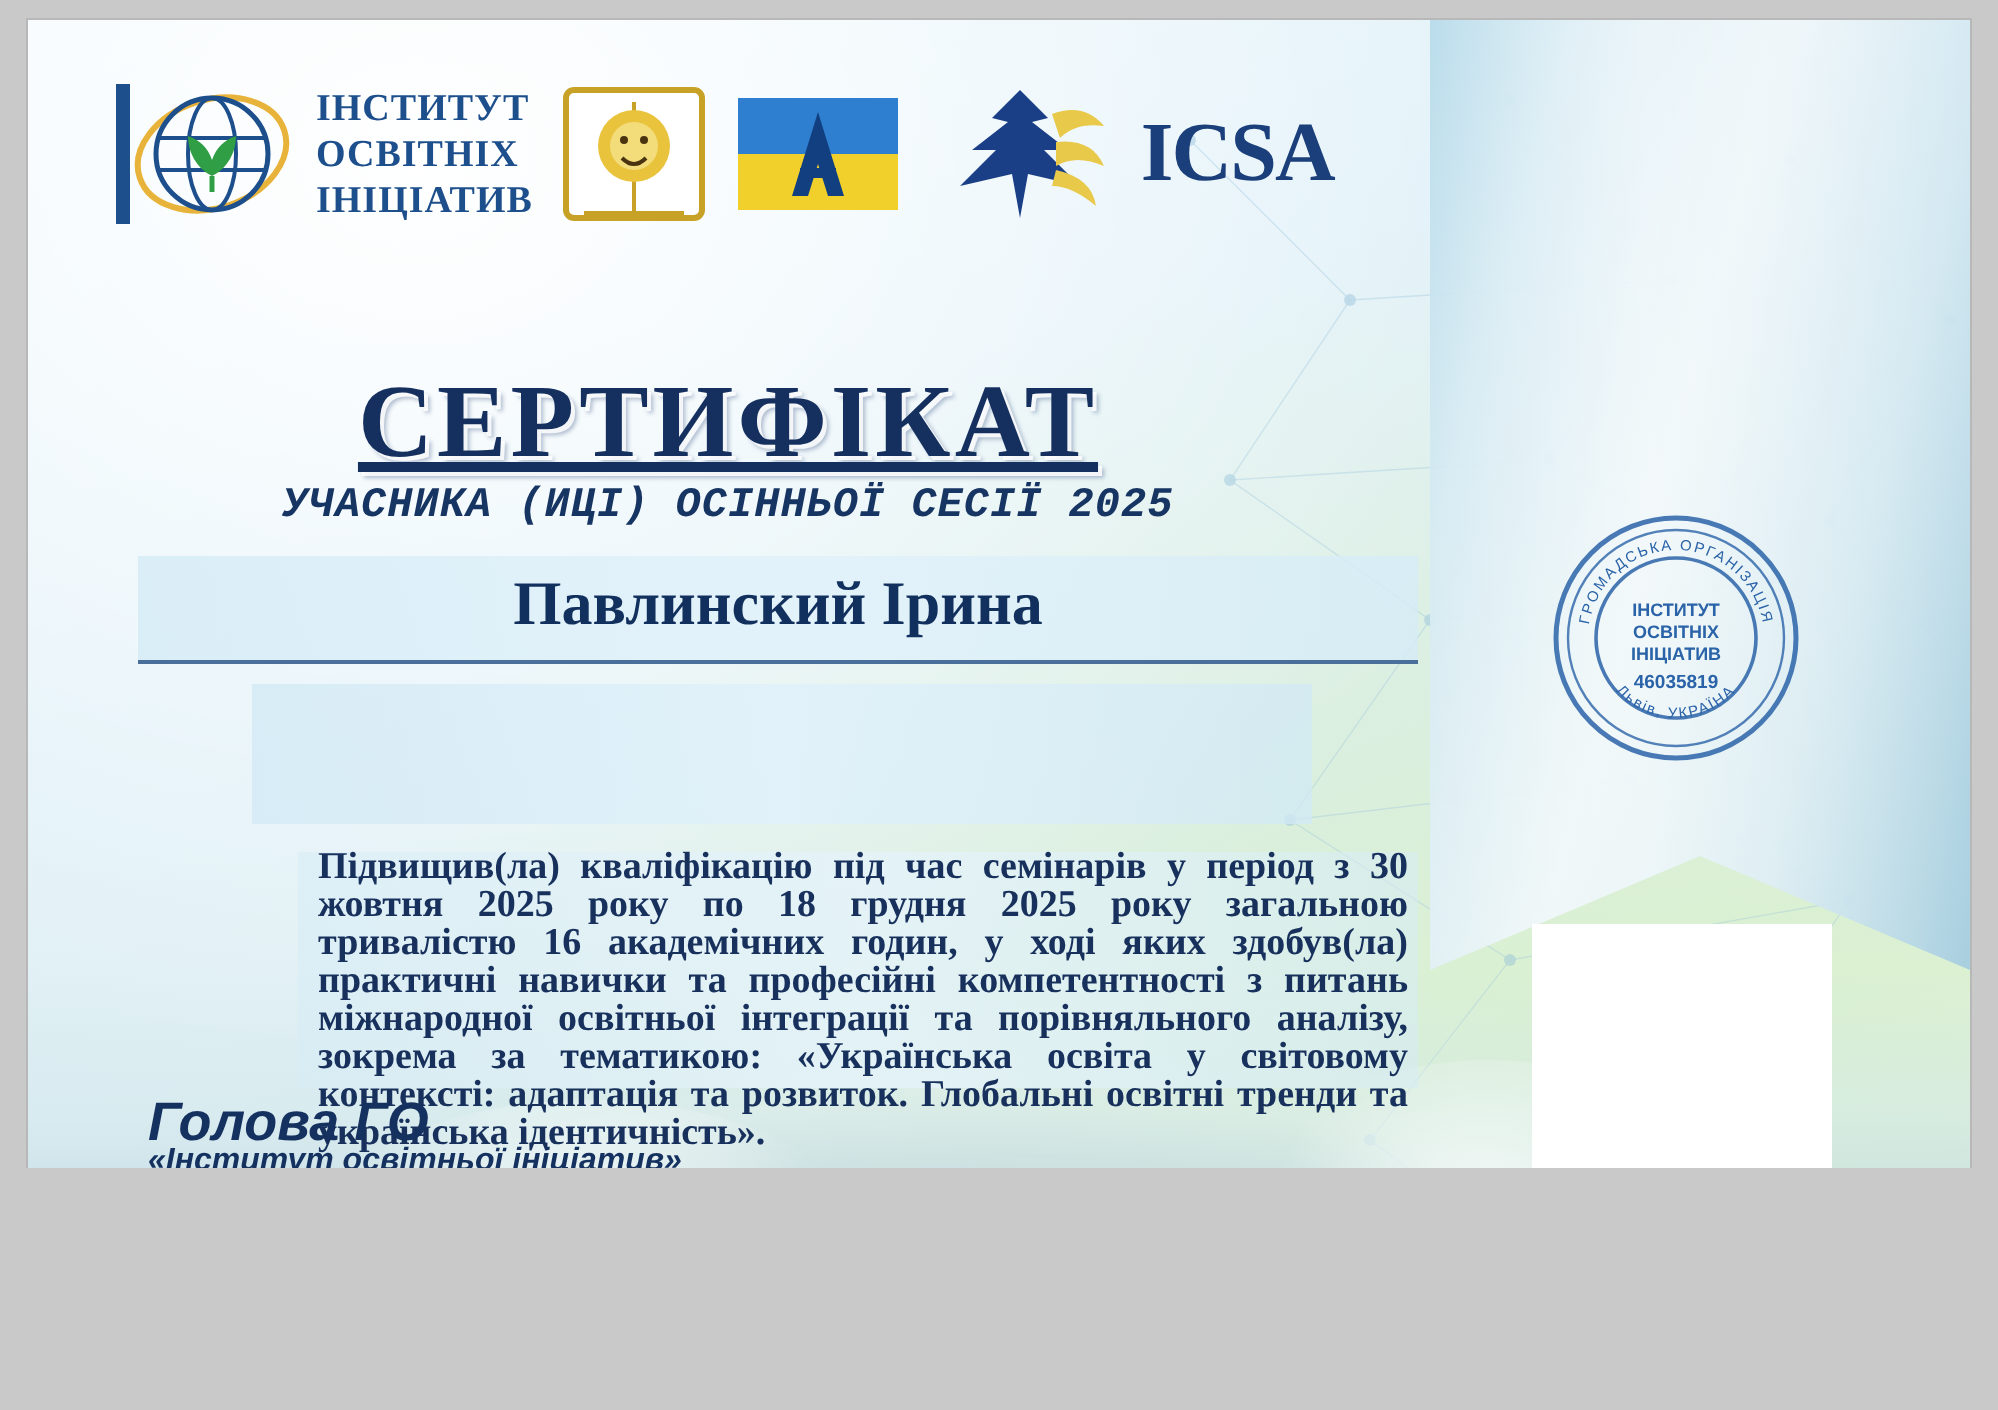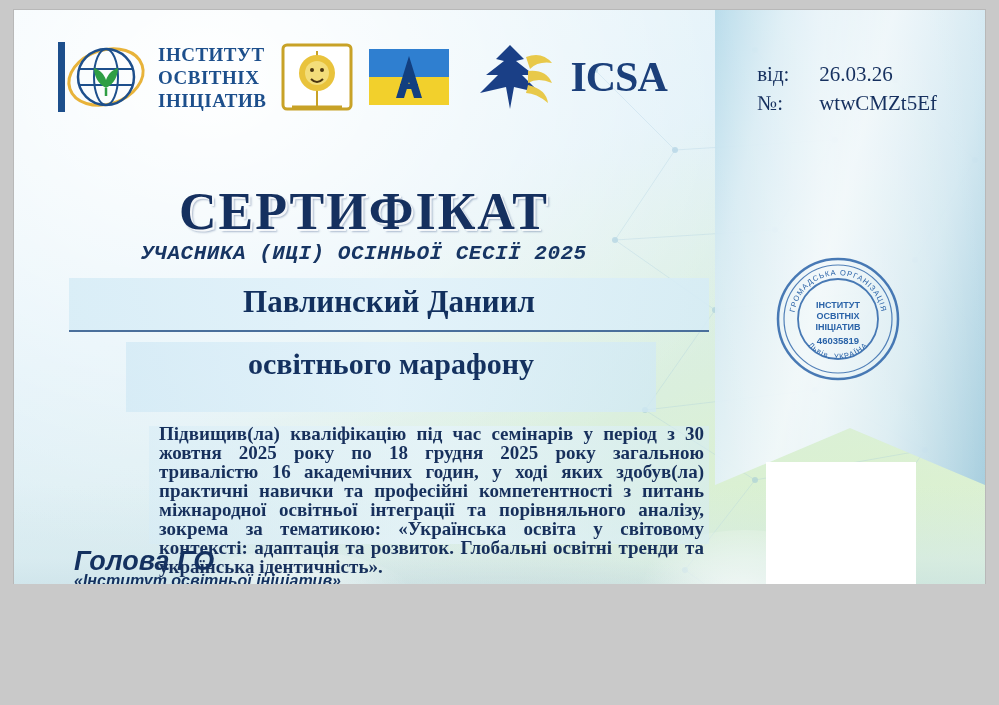--- a/index.html
+++ b/index.html
@@ -125,20 +125,21 @@
     position: absolute;
     left: 0; top: 172px;
     width: 700px;
     text-align: center;
     font-family: "Liberation Serif", serif;
     font-weight: bold;
     font-size: 52px;
     letter-spacing: 2px;
     color: #15305f;
     text-shadow: 2px 2px 0 rgba(255,255,255,.85), 3px 3px 2px rgba(40,70,120,.35);
+    text-decoration: underline;
   }
   .title-sub {
     position: absolute;
     left: 0; top: 232px;
     width: 700px;
     text-align: center;
     font-family: Liberation Mono, monospace;
     font-style: italic;
     font-weight: bold;
     font-size: 21px;
@@ -348,40 +349,29 @@
           <path d="M46 4 L60 18 L52 20 L70 34 L58 34 L76 52 L50 46 L46 68 L42 46 L16 52 L34 34 L22 34 L40 20 L32 18 Z" fill="#1a3f86"></path>
           <path d="M62 16 q16 -6 26 6 q-14 -2 -22 6 Z" fill="#e8c94a"></path>
           <path d="M64 30 q18 -2 24 12 q-14 -6 -24 0 Z" fill="#e8c94a"></path>
           <path d="M64 44 q18 4 20 18 q-12 -10 -22 -10 Z" fill="#e8c94a"></path>
         </svg>
 
         <div class="icsa-text">ICSA</div>
       </div>
     </div>
 
-    <div class="meta">
-      <div class="row">
-        <span class="lbl">від:</span>
-        <span class="val">26.03.26</span>
-      </div>
-      <div class="row">
-        <span class="lbl">№:</span>
-        <span class="val">wtwCMZt5Ef</span>
-      </div>
-    </div>
 
     <div class="title-main">СЕРТИФІКАТ</div>
     <div class="title-sub">УЧАСНИКА (ИЦІ) ОСІННЬОЇ СЕСІЇ 2025</div>
 
     <div class="name-band"></div>
-    <div class="name-text">Павлинский Даниил</div>
+    <div class="name-text">Павлинский Ірина</div>
 
     <div class="event-band"></div>
     <div class="event-text">
-      <div>освітнього марафону</div>
     </div>
 
     <div class="body-band"></div>
     <div class="body-text">Підвищив(ла) кваліфікацію під час семінарів у період з 30 жовтня 2025 року по 18 грудня 2025 року загальною тривалістю 16 академічних годин, у ході яких здобув(ла) практичні навички та професійні компетентності з питань міжнародної освітньої інтеграції та порівняльного аналізу, зокрема за тематикою: «Українська освіта у світовому контексті: адаптація та розвиток. Глобальні освітні тренди та українська ідентичність».</div>
 
     <div class="sig-title">Голова ГО</div>
     <div class="sig-org">«Інститут освітньої ініціатив»</div>
     <div class="sig-line"></div>
     <div class="sig-name">Ірина СИСЛЮК</div>
 

